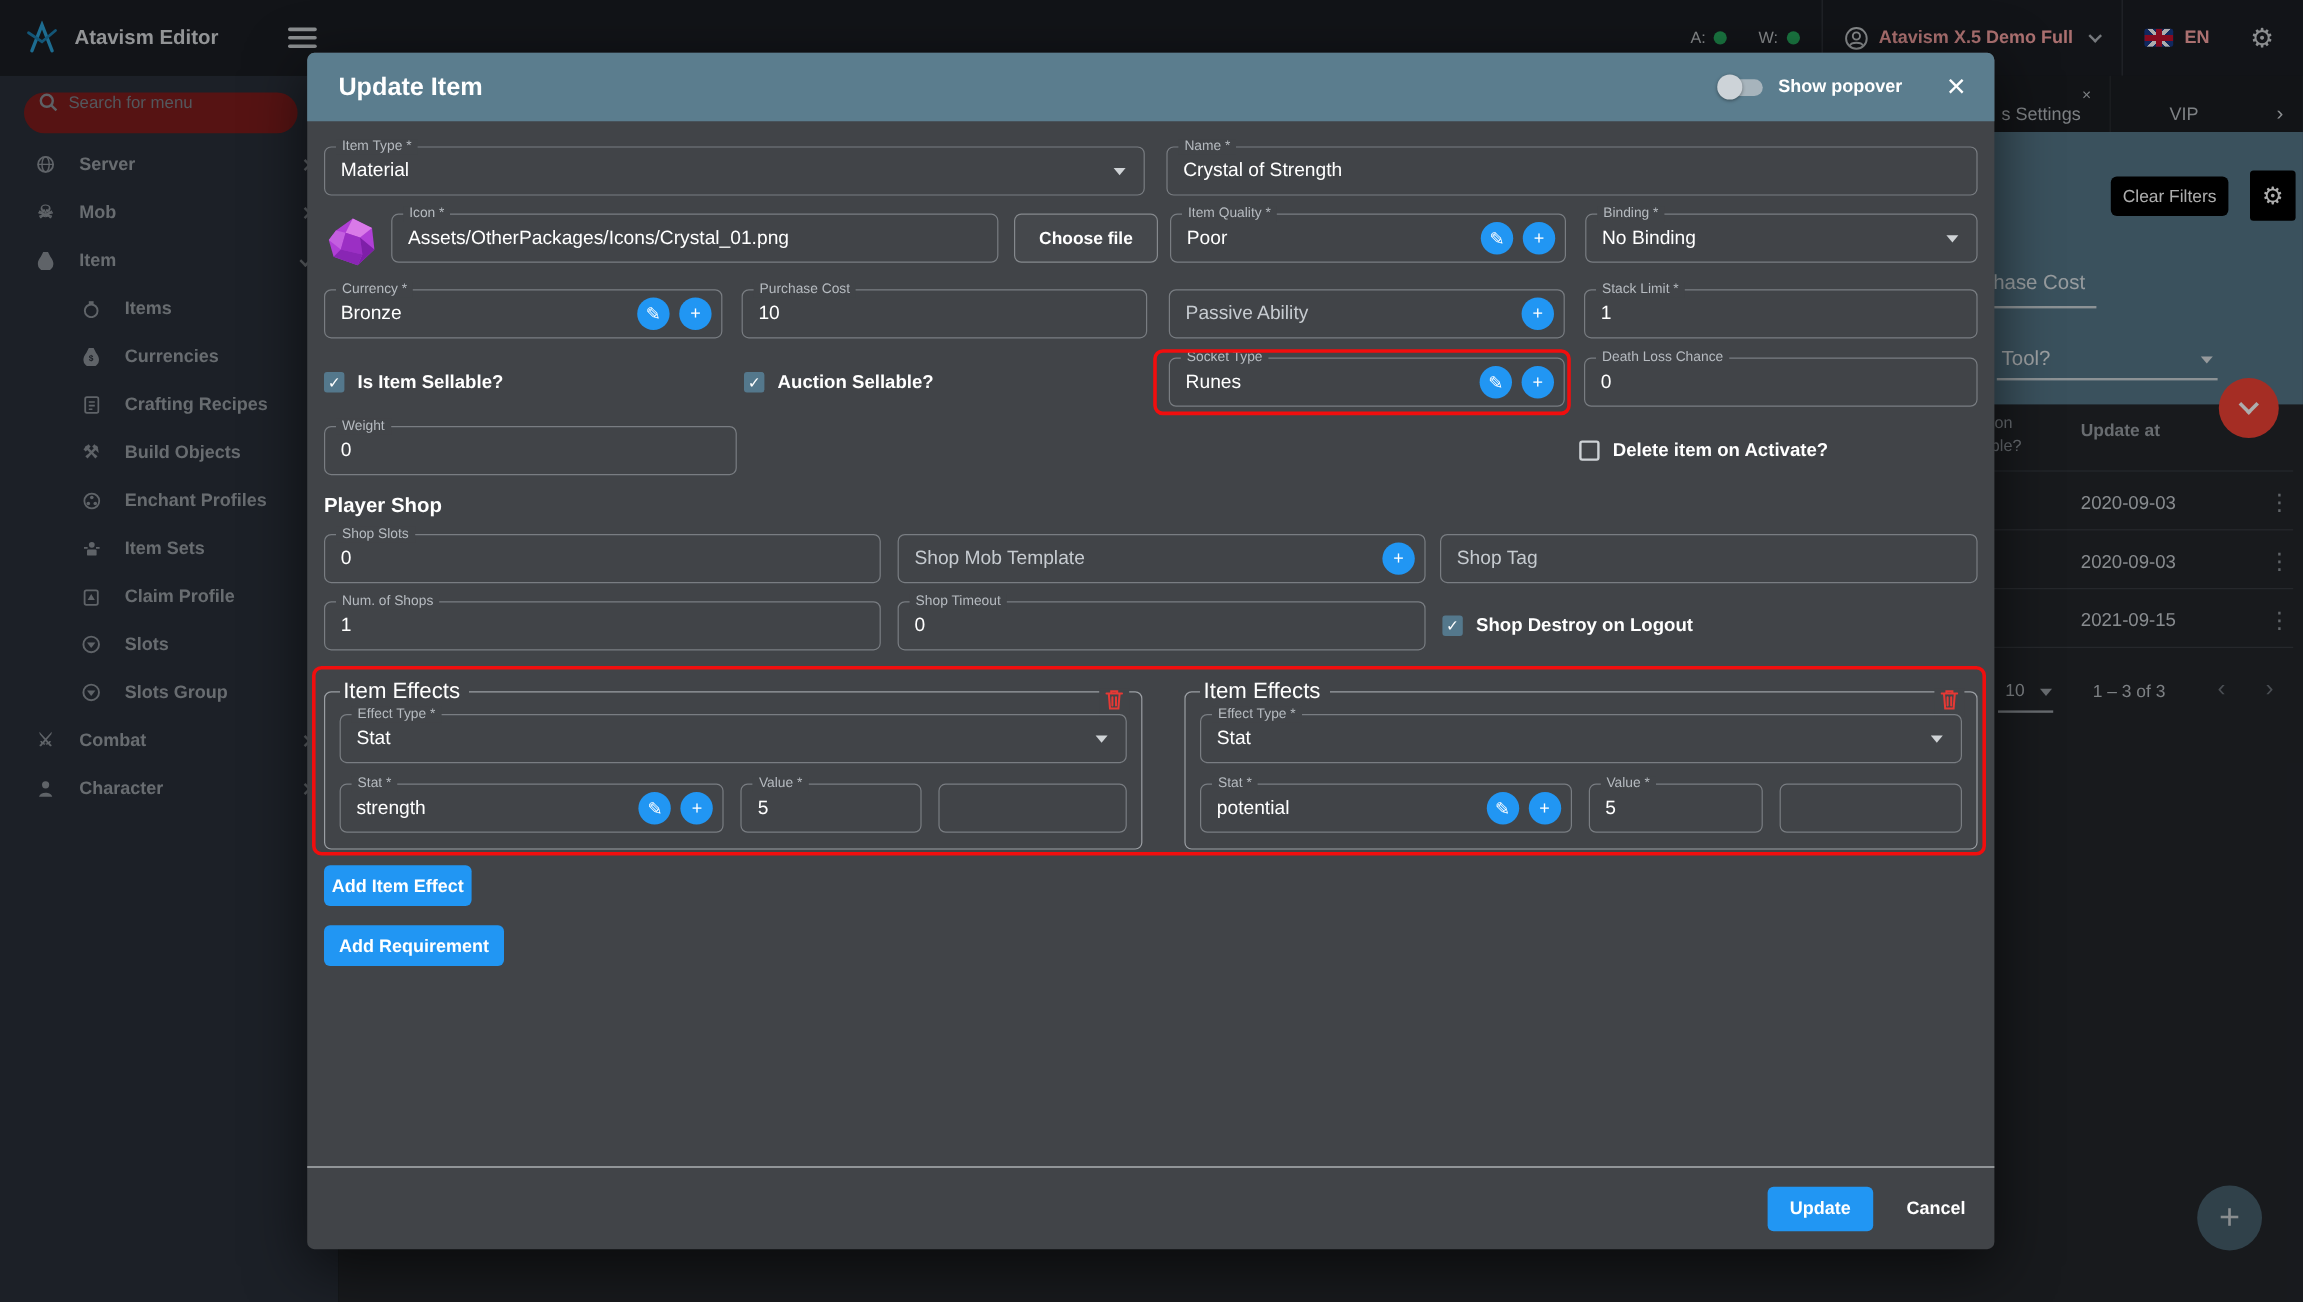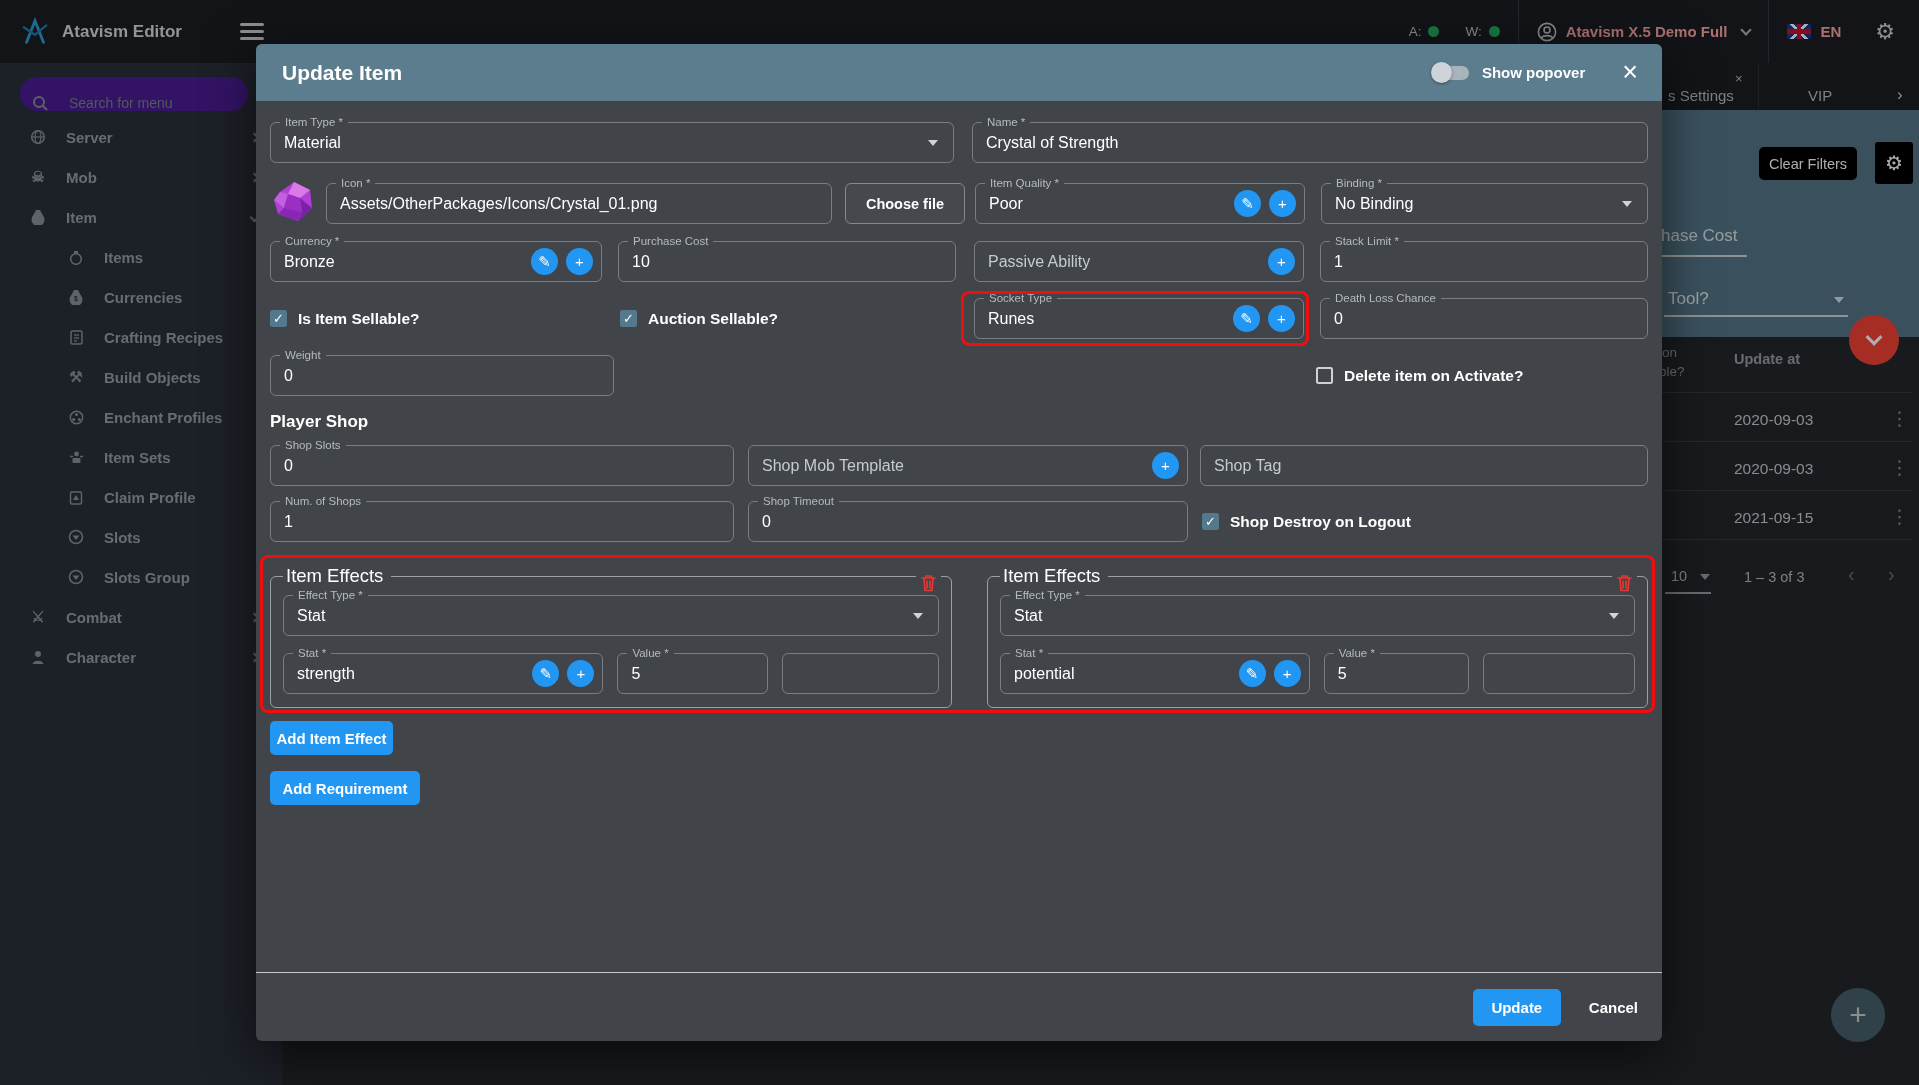--- a/index.html
+++ b/index.html
@@ -20,21 +20,21 @@
   .flag{width:24px;height:15px;border-radius:2px;background:#1a3c8c;position:relative;overflow:hidden}
   .flag:before{content:"";position:absolute;inset:0;background:
     linear-gradient(45deg,transparent 44%,#fff 44%,#fff 56%,transparent 56%),
     linear-gradient(-45deg,transparent 44%,#fff 44%,#fff 56%,transparent 56%)}
   .flag:after{content:"";position:absolute;inset:0;background:
     linear-gradient(to right,transparent 40%,#c8102e 40%,#c8102e 60%,transparent 60%),
     linear-gradient(to bottom,transparent 33%,#c8102e 33%,#c8102e 67%,transparent 67%)}
   .gear{font-size:22px;color:#ced2d5;cursor:pointer}
   
   .sidebar{position:absolute;left:0;top:63px;width:282px;bottom:0;background:#2a303a;z-index:5}
-  .search{position:absolute;left:20px;top:14px;width:228px;height:34px;border-radius:17px;background:#4c1d95;display:flex;align-items:flex-end;padding:0 12px;gap:21px}
+  .search{position:absolute;left:20px;top:14px;width:228px;height:34px;border-radius:17px;background:#7f1d1d;display:flex;align-items:flex-start;padding:0 12px;gap:9px}
   .search input{background:transparent;border:none;outline:none;color:#aeb4bb;font-size:14px;width:160px}
   .search input::placeholder{color:#7b828a}
   .nav{position:absolute;left:0;top:54px;right:0}
   .nit{height:40px;display:flex;align-items:center;cursor:pointer;color:#9aa0a6;font-size:15px;font-weight:600}
   .nit .ico{width:20px;display:flex;justify-content:center;margin-left:28px;margin-right:18px;color:#8d939a;font-size:15px}
   .nit.sub .ico{margin-left:66px}
   .nit .ch{margin-left:auto;margin-right:24px;width:7px;height:7px;border-right:2px solid #8d939a;border-bottom:2px solid #8d939a;transform:rotate(-45deg)}
   .nit .ch.open{transform:rotate(45deg)}
   
   .main{position:absolute;left:282px;top:63px;right:0;bottom:0;background:#24272c;z-index:5}
@@ -331,21 +331,21 @@
         <span class="lab">Item Type *</span>
         <span class="val">Material</span>
         <span class="car tri"></span>
       </div>
       <div class="f" style="width:676px">
         <span class="lab">Name *</span>
         <span class="val">Crystal of Strength</span>
       </div>
     </div>
 
-    <div class="mrow" style="margin-top:15px;align-items:flex-end">
+    <div class="mrow" style="margin-top:15px;align-items:flex-start">
       <svg width="46" height="46" viewBox="0 0 46 46" style="flex:none">
         <polygon points="10,14 24,4 40,12 42,30 28,43 8,36 4,22" fill="#b03fd6"></polygon>
         <polygon points="24,4 40,12 30,20 18,16" fill="#d97ae8"></polygon>
         <polygon points="10,14 18,16 14,30 4,22" fill="#c45fe0"></polygon>
         <polygon points="18,16 30,20 32,34 14,30" fill="#9b2fc4"></polygon>
         <polygon points="30,20 42,30 28,43 32,34" fill="#7e1fa8"></polygon>
         <polygon points="14,30 32,34 28,43 8,36" fill="#8926b4"></polygon>
       </svg>
       <div class="f" style="width:506px;margin-left:10px">
         <span class="lab">Icon *</span>

